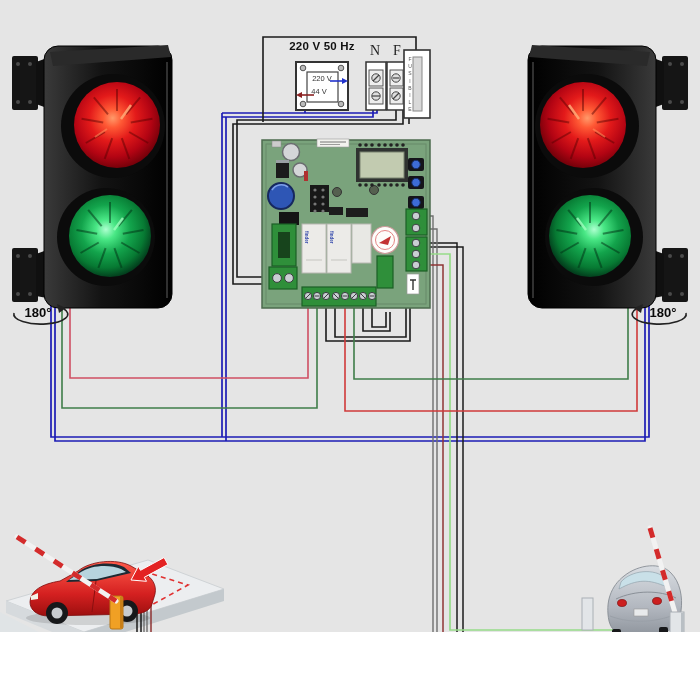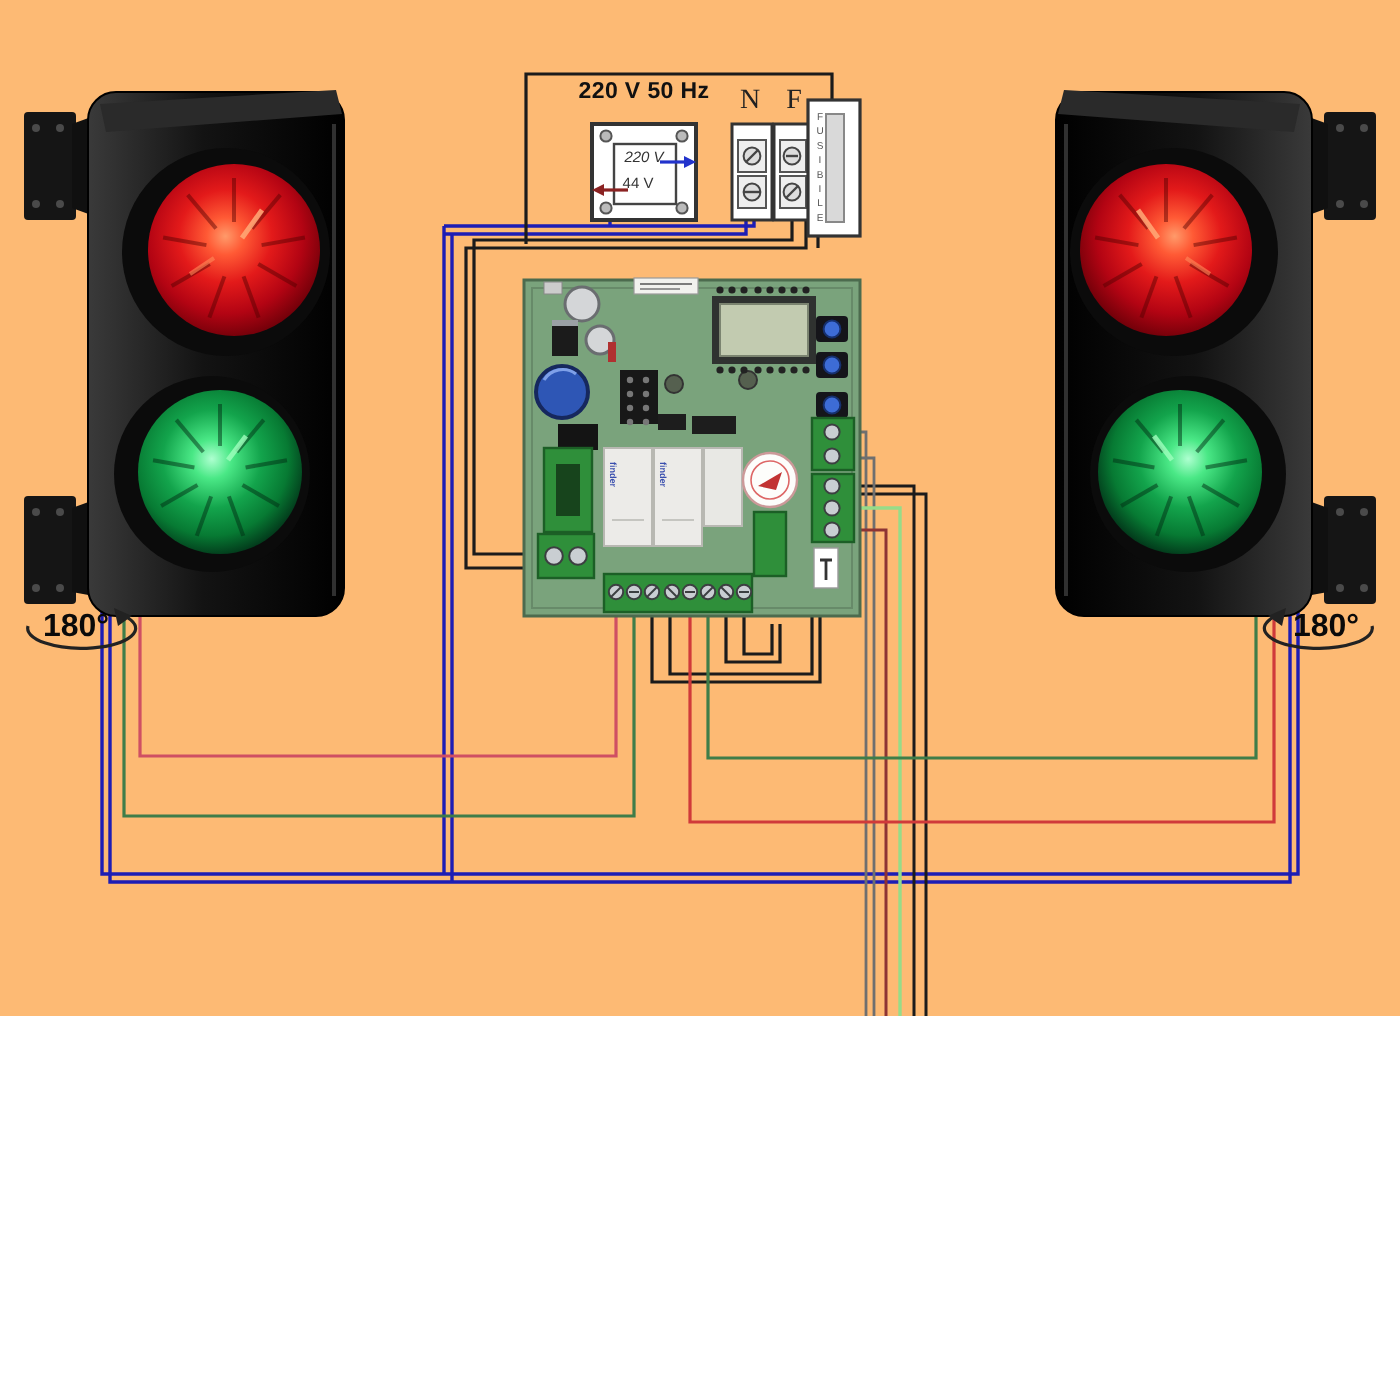--- a/index.html
+++ b/index.html
@@ -1,29 +1,29 @@
 <!DOCTYPE html>
 <html style="--wire-blue: #1d1db5; --wire-black: #1b1b1b; --wire-gray: #6f6f6f; --wire-dark-red: #8e3434; --wire-red: #d03a3a; --wire-pink: #cf4f63; --wire-green: #3f7d49; --wire-light-green: #96dc89; --lamp-red: #e31a1a; --lamp-green: #13a44c; --pcb-green: #7aa37c; --terminal-block-green: #2f8f3a; --barrier-stripe-red: #d32b2b; --bollard-orange: #f0a024; --arrow-red: #e32222;"><head>
 <meta charset="utf-8">
 <style>
   html,body{margin:0;padding:0;background:#fff;}
-  .stage{position:relative;width:700px;height:508px;background:#fdba74;overflow:hidden;
+  .stage{position:relative;width:700px;height:632px;background:#e5e5e5;overflow:hidden;
          font-family:"Liberation Sans",sans-serif;}
   .stage svg{position:absolute;left:0;top:0;}
   .lbl{position:absolute;color:#111;pointer-events:none;white-space:nowrap;}
   .supply{left:262px;top:40px;width:120px;text-align:center;font-weight:bold;font-size:11.5px;letter-spacing:.2px;}
   .vlab{font-size:7.5px;color:#333;}
-  .primary{left:306px;top:74px;width:32px;text-align:center;font-style:italic;}
+  .primary{left:306px;top:74px;width:32px;text-align:center;}
   .secondary{left:305px;top:87px;width:28px;text-align:center;}
   .nf{font-family:"Liberation Serif",serif;font-size:14px;color:#222;}
   .nlab{left:364px;top:43px;width:22px;text-align:center;}
   .flab{left:387px;top:43px;width:20px;text-align:center;}
   .fuse-label{left:405px;top:56px;height:58px;width:8px;writing-mode:vertical-rl;text-orientation:upright;
               font-size:5px;letter-spacing:1.2px;color:#555;}
-  .rot{font-weight:bold;font-size:16px;width:52px;text-align:center;color:#0a0a0a;}
+  .rot{font-weight:bold;font-size:13px;width:52px;text-align:center;color:#0a0a0a;}
   .rot-left{left:12px;top:305px;}
   .rot-right{left:637px;top:305px;}
   .relay-brand{position:absolute;font-size:4.5px;font-weight:bold;color:#3a4fae;
                writing-mode:vertical-rl;text-orientation:mixed;pointer-events:none;}
   .rb1{left:304px;top:231px;}
   .rb2{left:329px;top:231px;}
 </style>
 </head>
 <body>
 

